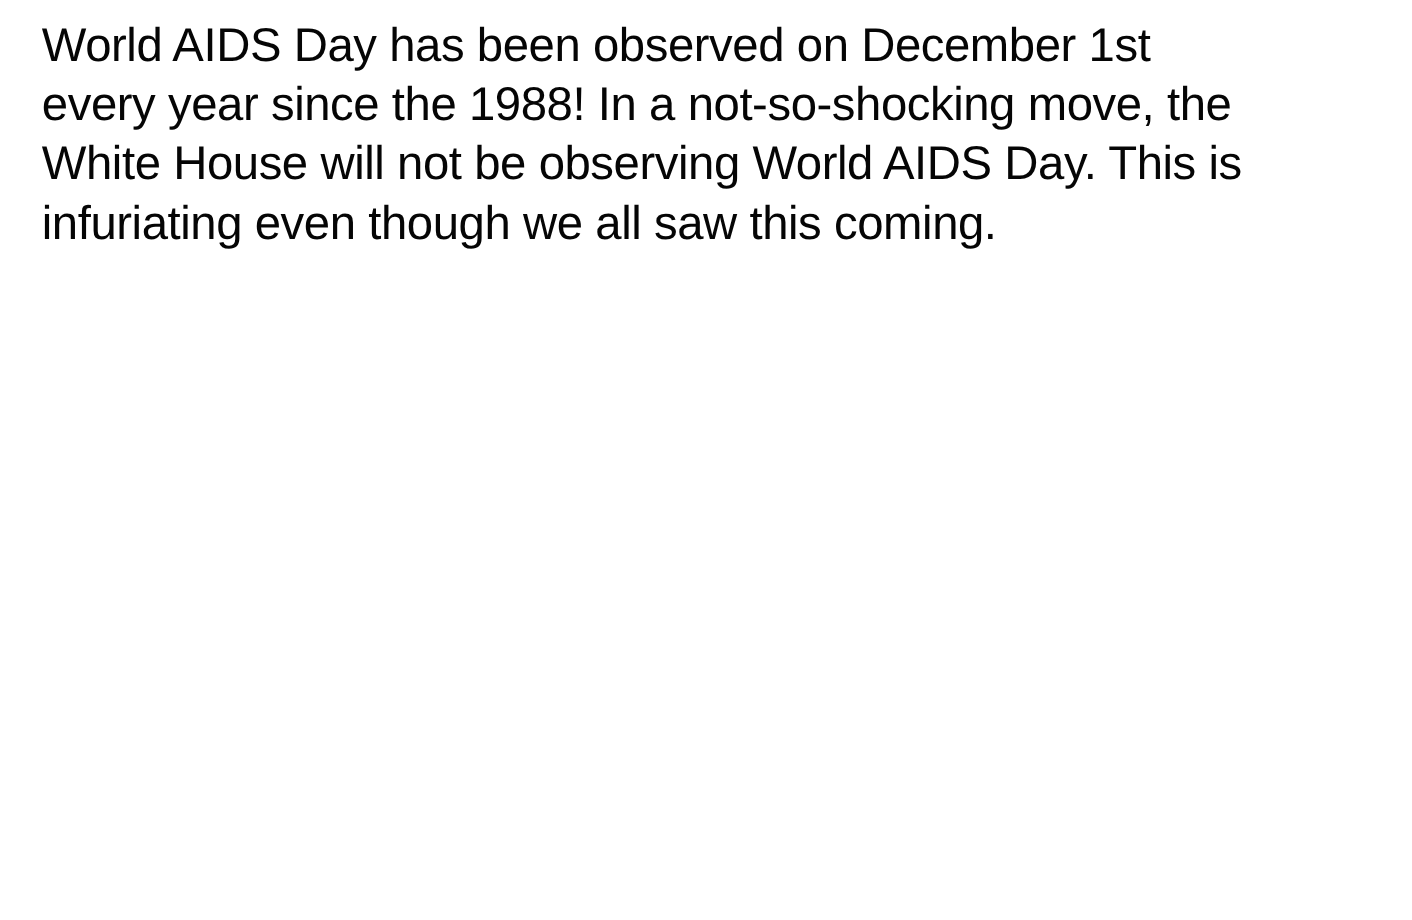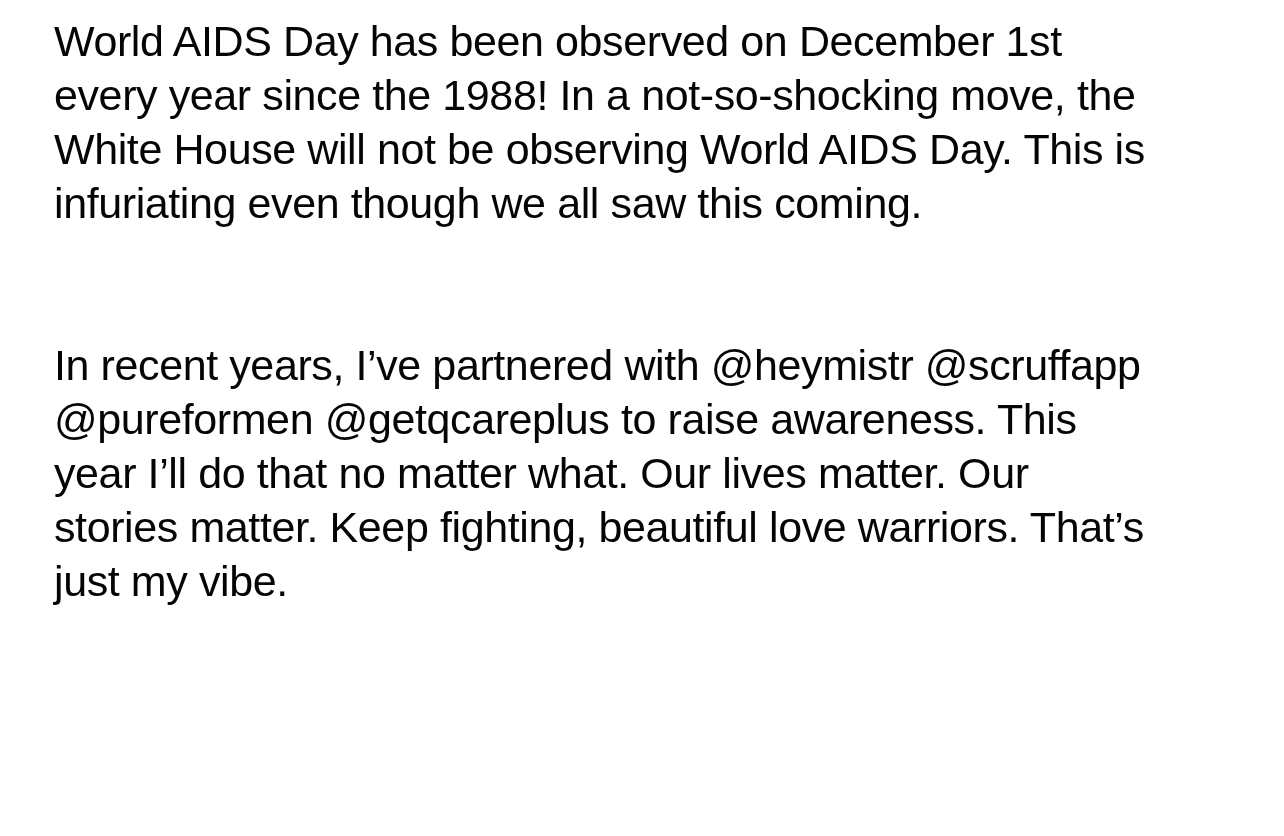--- a/index.html
+++ b/index.html
@@ -11,21 +11,20 @@
     width: 1284px;
     height: 836px;
     overflow: hidden;
     font-family: "Liberation Sans", sans-serif;
     color: #000000;
   }
   .post-body {
     box-sizing: border-box;
     width: 1180px;
     padding: 14px 40px 0 38px;
-    margin-left: 16px;
   }
   .paragraph {
     font-size: 43px;
     line-height: 54px;
     letter-spacing: -0.4px;
     font-weight: 400;
     color: #050505;
     margin: 0;
     white-space: pre-wrap;
     word-wrap: break-word;
@@ -34,14 +33,13 @@
     height: 54px;
   }
 </style>
 </head>
 <body>
 
 <div class="post-body">
   <p class="paragraph">World AIDS Day has been observed on December 1st every year since the 1988! In a not-so-shocking move, the White House will not be observing World AIDS Day. This is infuriating even though we all saw this coming.</p>
   <div class="para-gap"></div>
   <div class="para-gap"></div>
-  <p class="paragraph">In recent years, I’ve partnered with @heymistr @scruffapp @pureformen @getqcareplus to raise awareness. This year I’ll do that no matter what. Our lives matter. Our stories matter. Keep fighting, beautiful love warriors. That’s just my vibe.</p>
 </div>
 
 </body></html>

